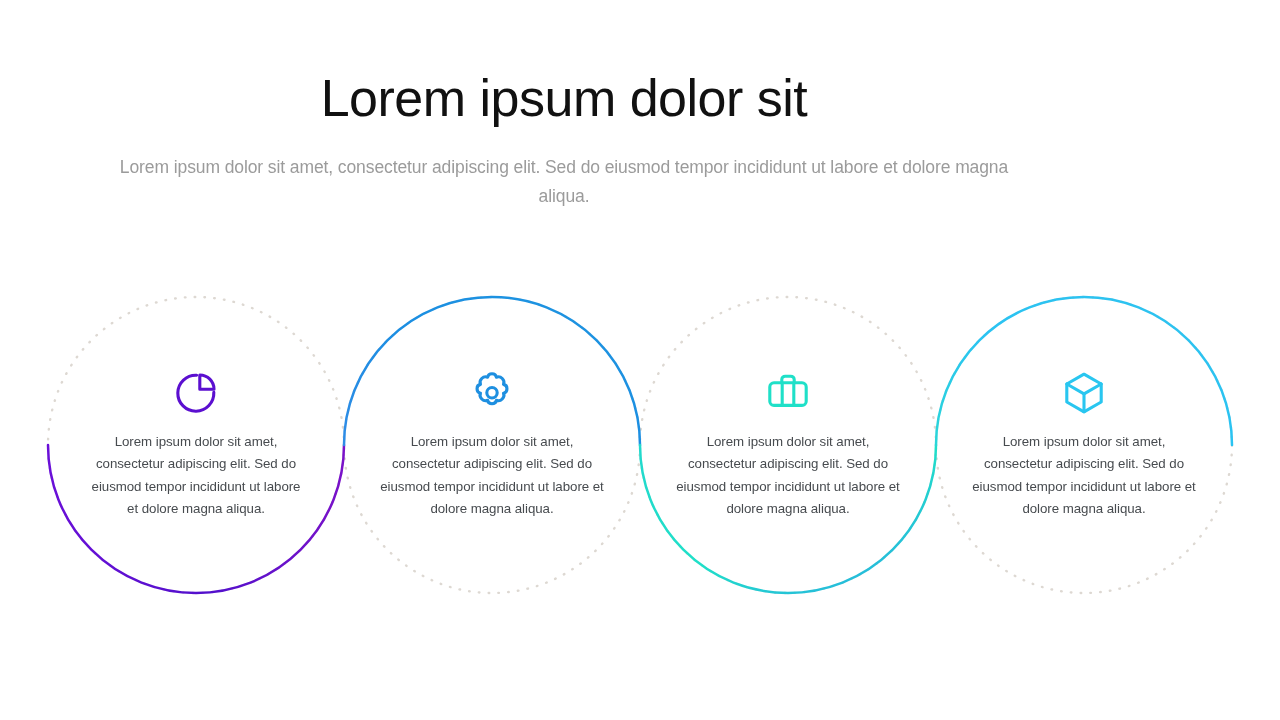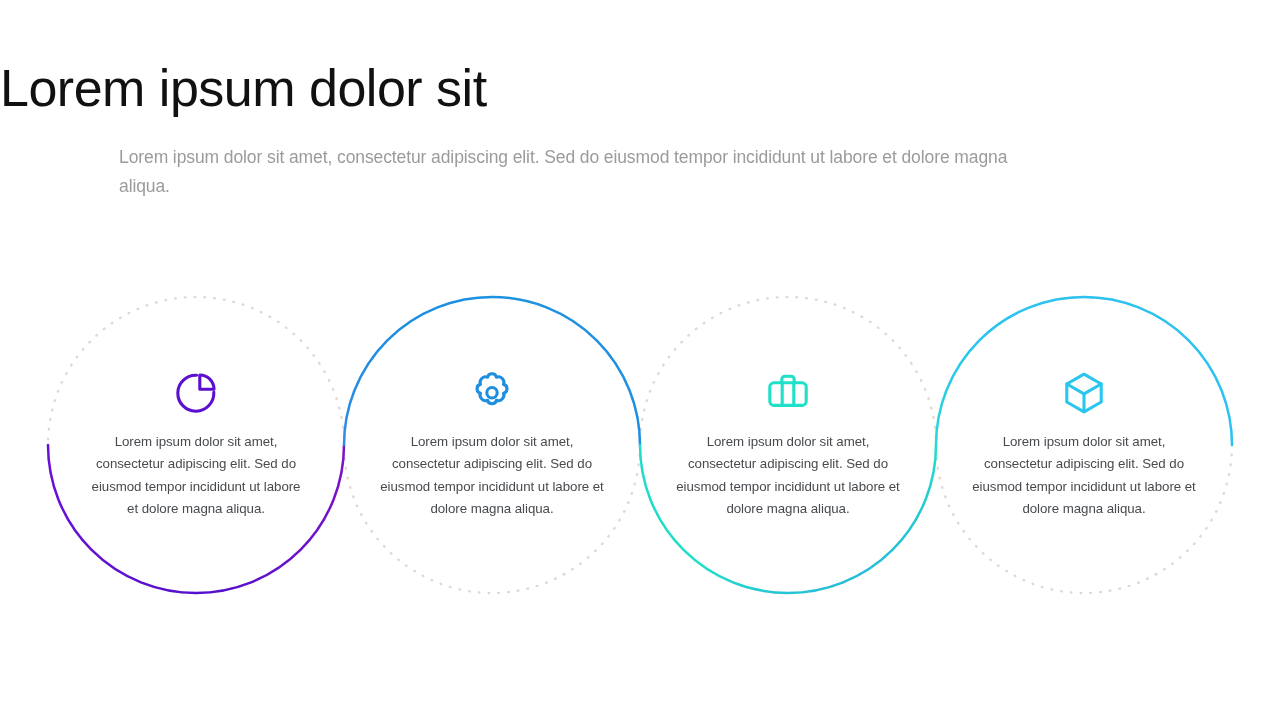--- a/index.html
+++ b/index.html
@@ -11,24 +11,24 @@
     height: 720px;
     background: #ffffff;
     font-family: "Liberation Sans", sans-serif;
     overflow: hidden;
     position: relative;
   }
 
   
   .header {
     position: absolute;
-    top: 5px;
+    top: 15px;
     left: 0;
     width: 1128px;
-    text-align: left;
+    text-align: center;
   }
   .page-title {
     margin: 0;
     padding-top: 52px;
     font-size: 52px;
     font-weight: 400;
     letter-spacing: -0.5px;
     color: #111111;
     line-height: 62px;
   }

